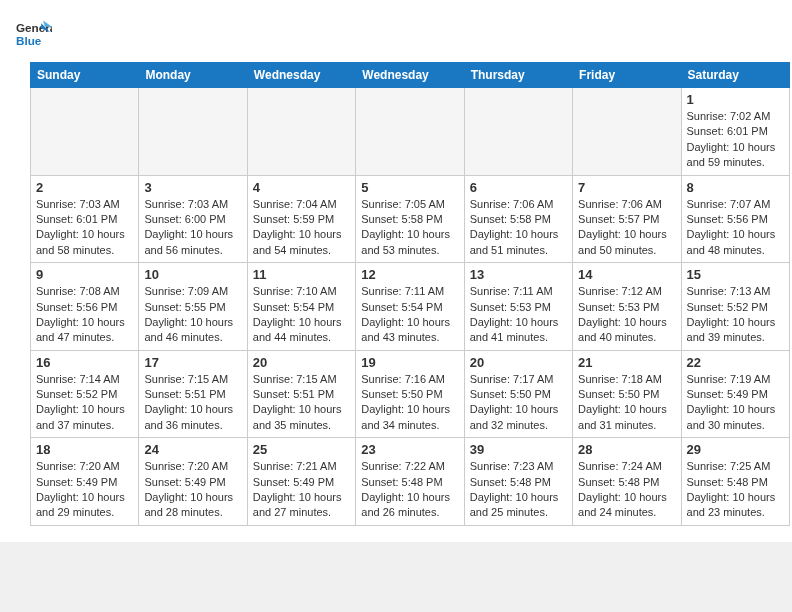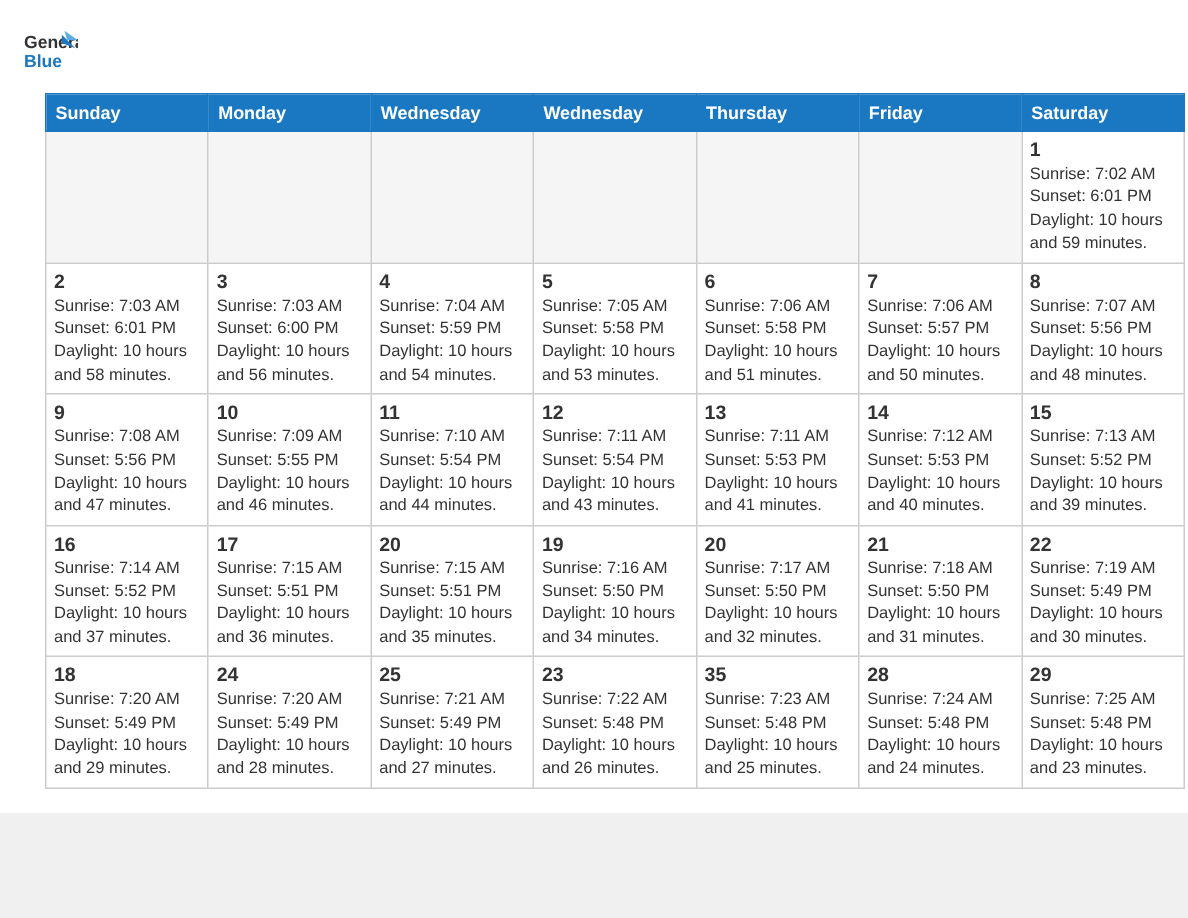--- a/index.html
+++ b/index.html
@@ -229,21 +229,21 @@
           </td>
           <td>
             <div class="day-num">25</div>
             <div class="day-info">Sunrise: 7:21 AM<br>Sunset: 5:49 PM<br>Daylight: 10 hours<br>and 27 minutes.</div>
           </td>
           <td>
             <div class="day-num">23</div>
             <div class="day-info">Sunrise: 7:22 AM<br>Sunset: 5:48 PM<br>Daylight: 10 hours<br>and 26 minutes.</div>
           </td>
           <td>
-            <div class="day-num">35</div>
+            <div class="day-num">39</div>
             <div class="day-info">Sunrise: 7:23 AM<br>Sunset: 5:48 PM<br>Daylight: 10 hours<br>and 25 minutes.</div>
           </td>
           <td>
             <div class="day-num">28</div>
             <div class="day-info">Sunrise: 7:24 AM<br>Sunset: 5:48 PM<br>Daylight: 10 hours<br>and 24 minutes.</div>
           </td>
           <td>
             <div class="day-num">29</div>
             <div class="day-info">Sunrise: 7:25 AM<br>Sunset: 5:48 PM<br>Daylight: 10 hours<br>and 23 minutes.</div>
           </td>

